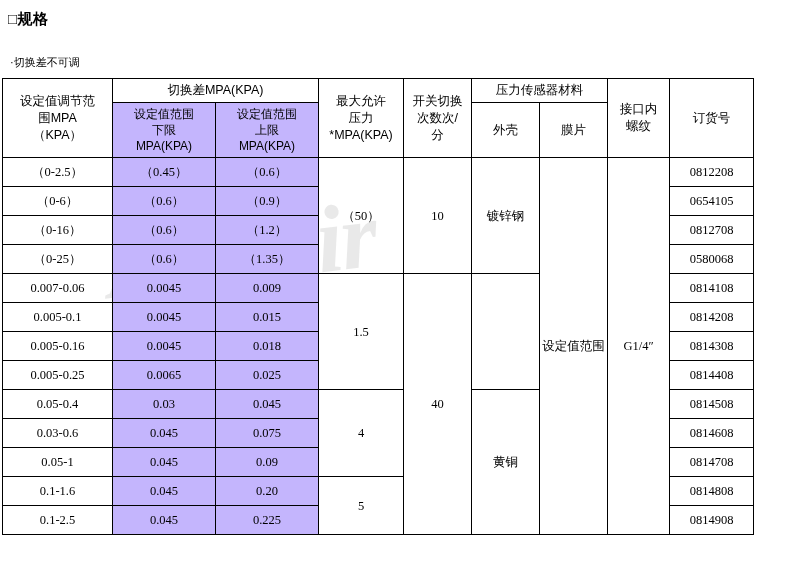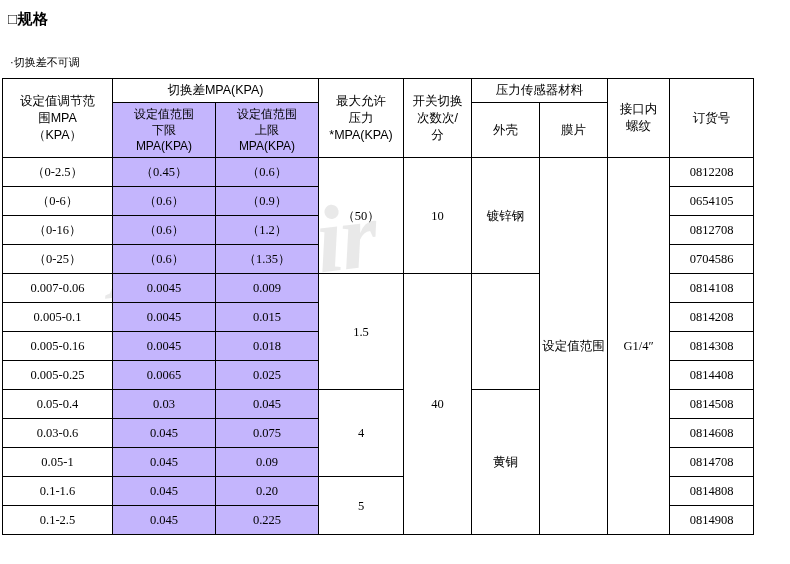--- a/index.html
+++ b/index.html
@@ -178,21 +178,21 @@
       <tr>
         <td class="cell-val">（0-16）</td>
         <td class="cell-val shade">（0.6）</td>
         <td class="cell-val shade">（1.2）</td>
         <td class="cell-val">0812708</td>
       </tr>
       <tr>
         <td class="cell-val">（0-25）</td>
         <td class="cell-val shade">（0.6）</td>
         <td class="cell-val shade">（1.35）</td>
-        <td class="cell-val">0704586</td>
+        <td class="cell-val">0580068</td>
       </tr>
 
       <tr>
         <td class="cell-val">0.007-0.06</td>
         <td class="cell-val shade">0.0045</td>
         <td class="cell-val shade">0.009</td>
         <td class="cell-val" rowspan="4">1.5</td>
         <td class="cell-val" rowspan="9">40</td>
         <td class="cell-cn" rowspan="4"></td>
         <td class="cell-val">0814108</td>

